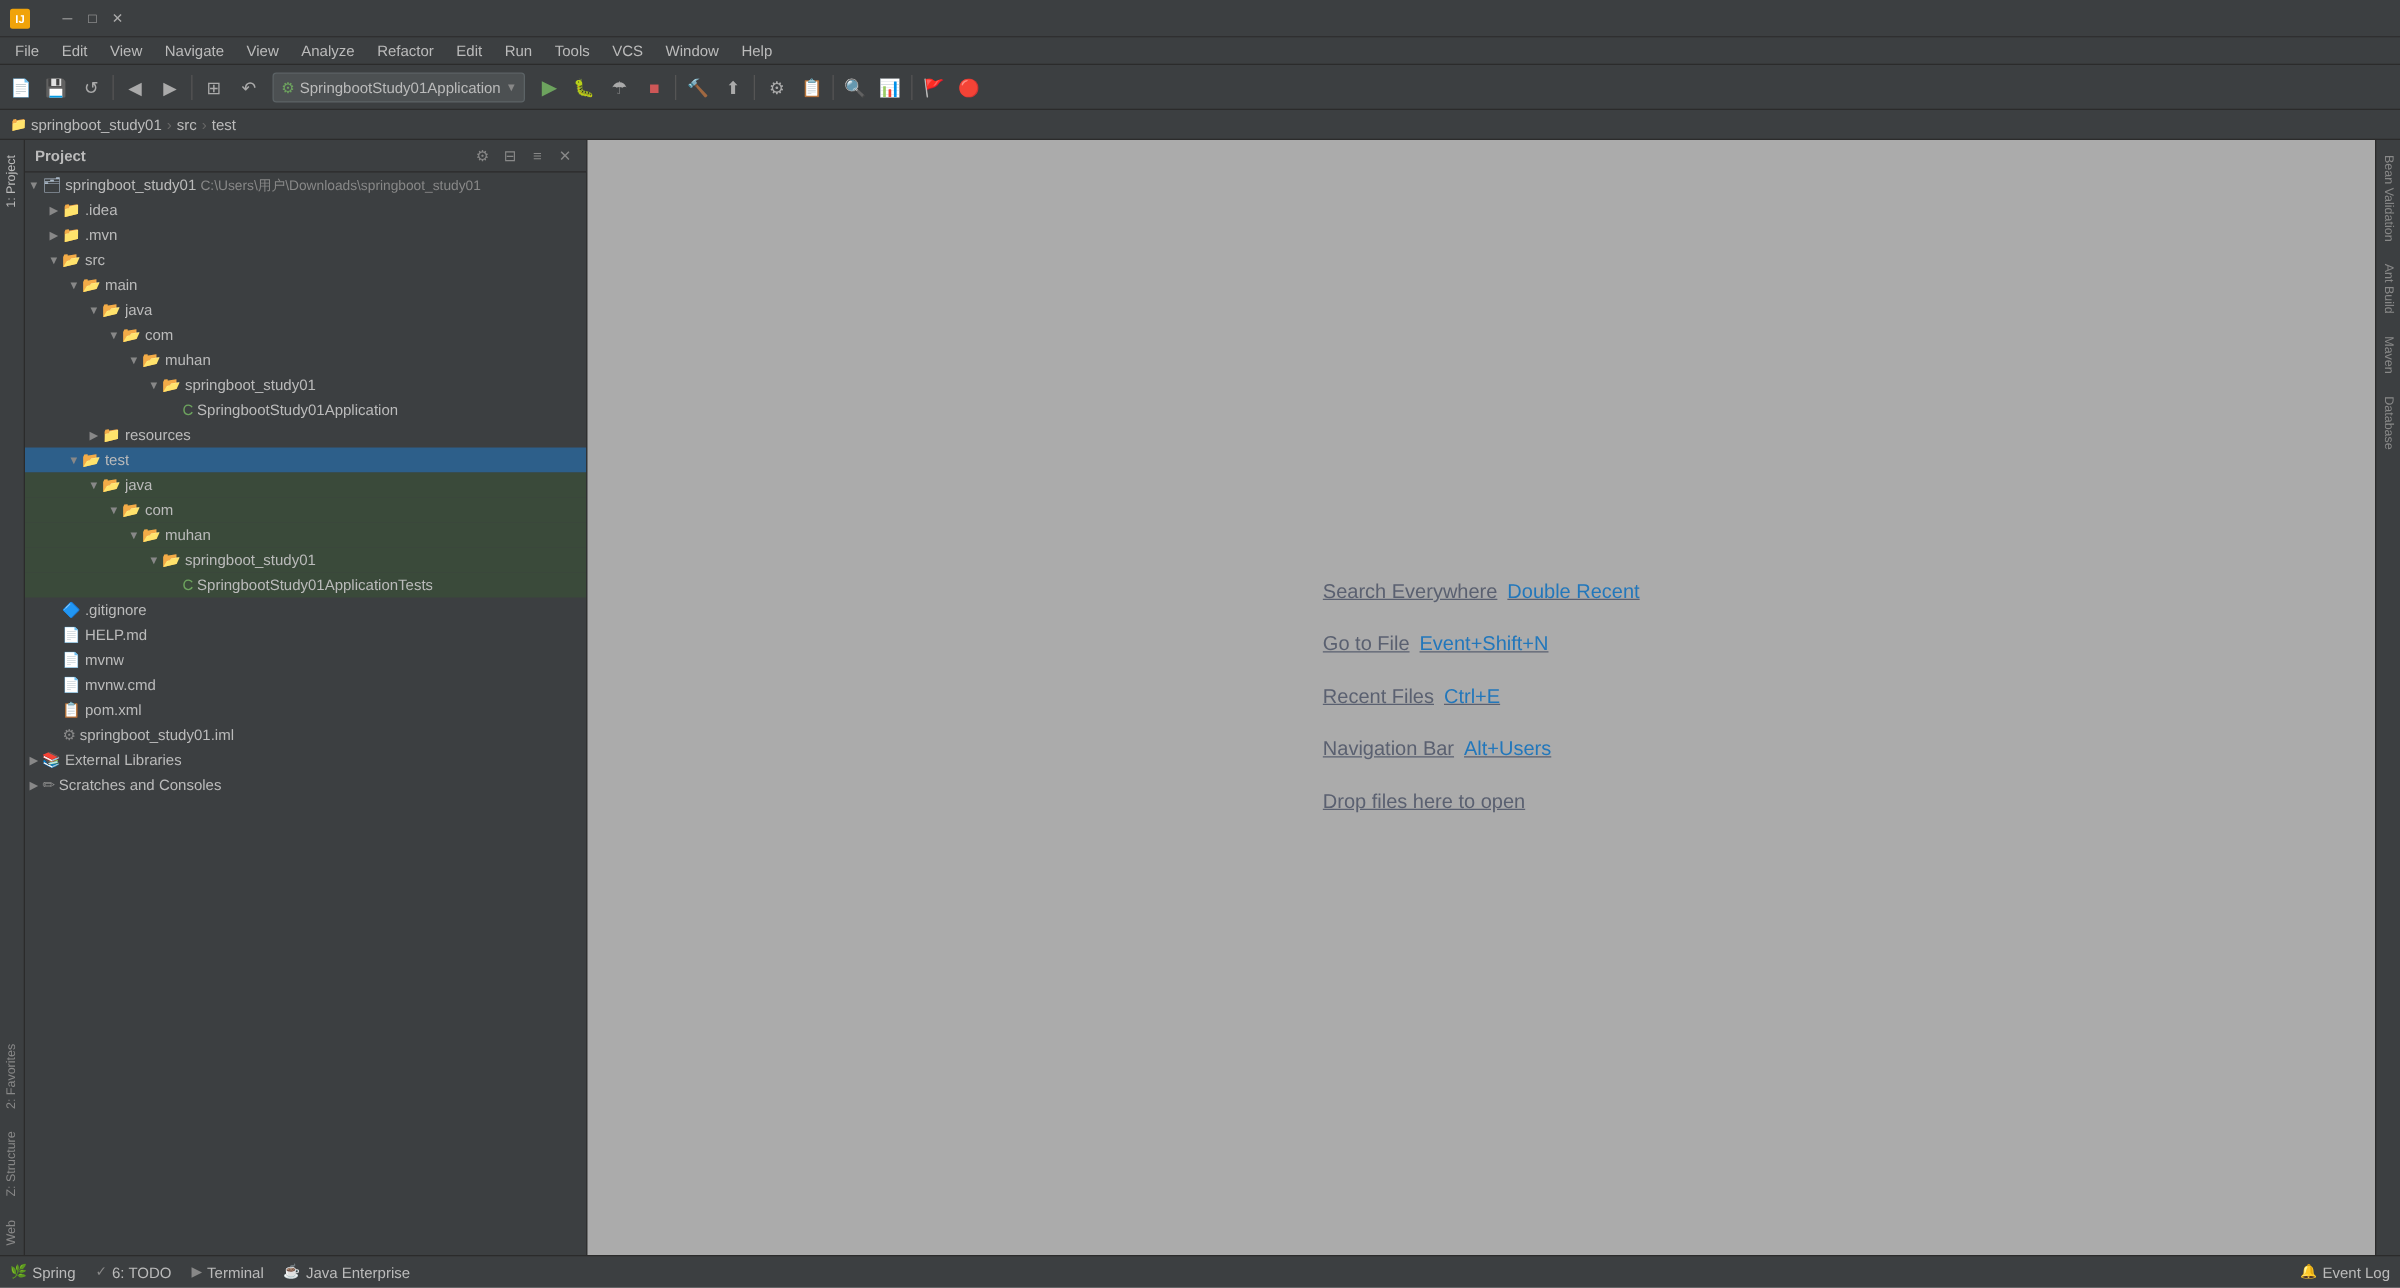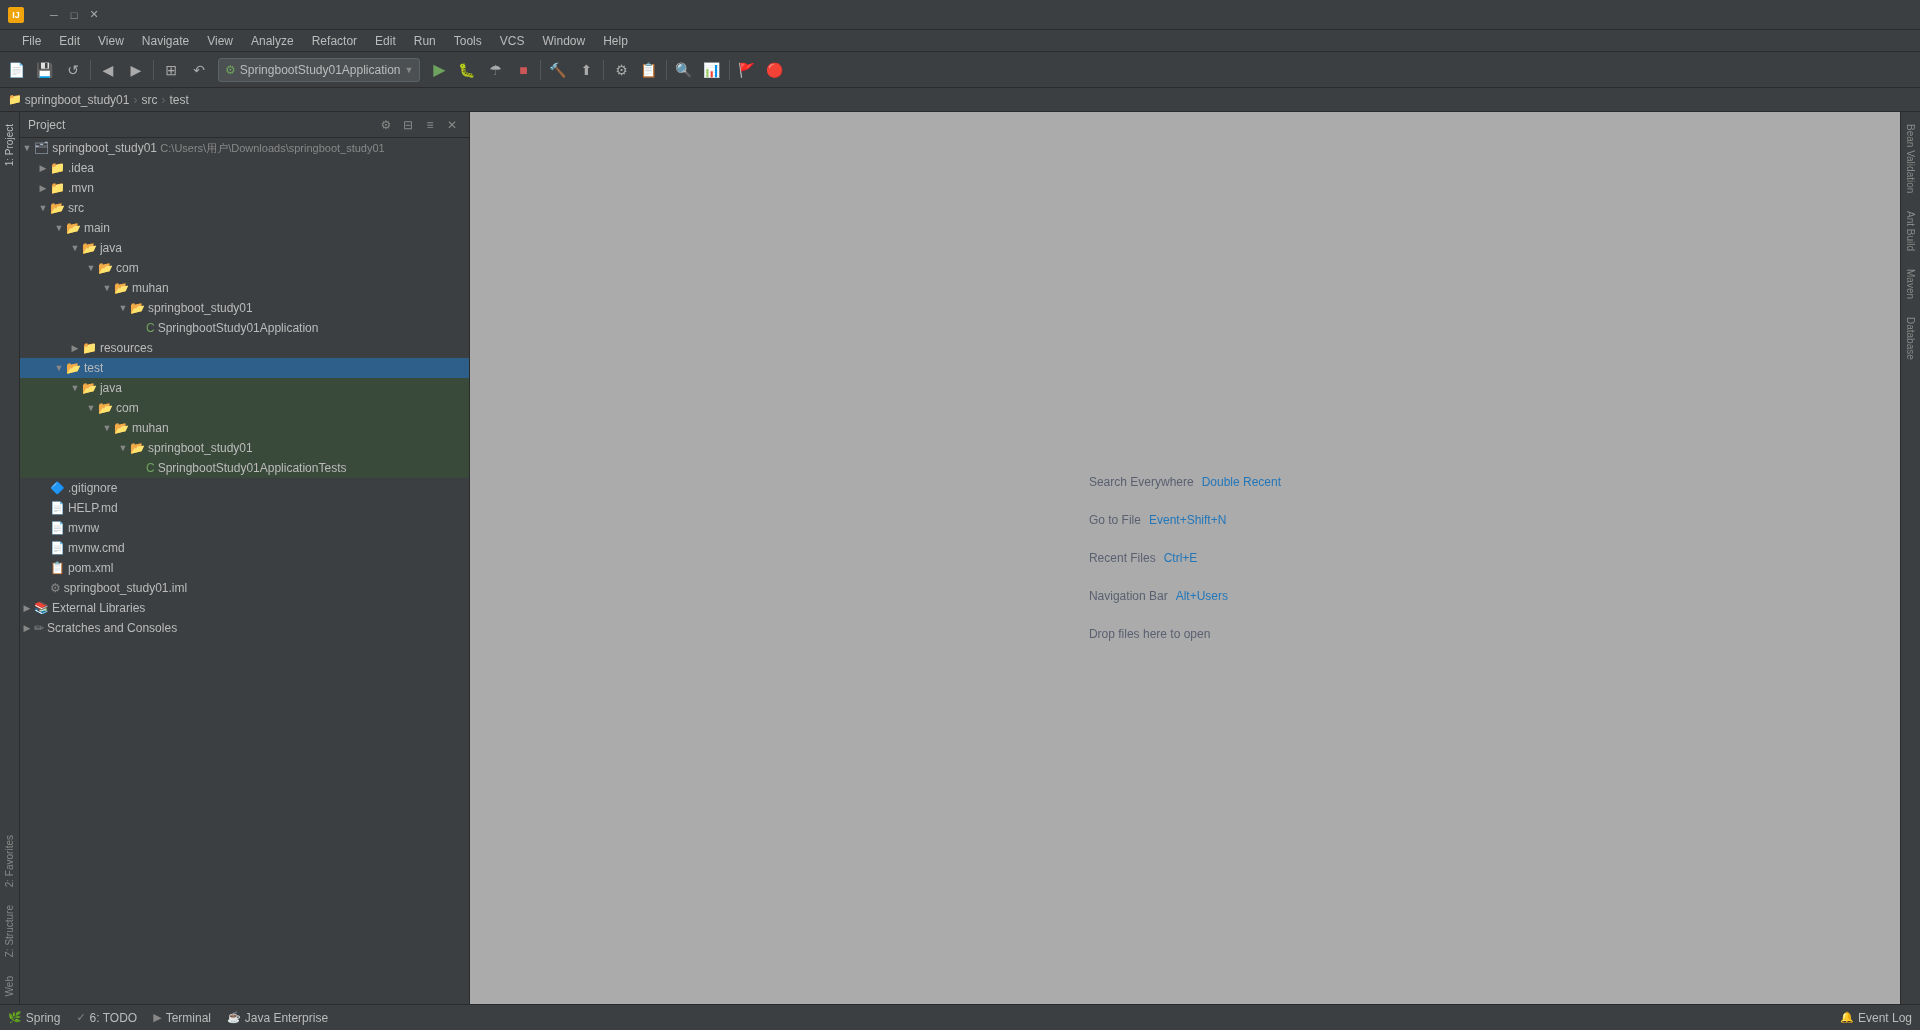--- a/index.html
+++ b/index.html
@@ -40,21 +40,21 @@
       display: flex; align-items: center; justify-content: center;
       cursor: pointer; color: #aaa; font-size: 11px;
     }
 
     
     #menu-bar {
       height: 22px;
       background: #3c3f41;
       display: flex;
       align-items: center;
-      padding: 0 14px;
+      padding: 0 4px;
       border-bottom: 1px solid #2b2b2b;
       gap: 2px;
     }
     .menu-item {
       padding: 2px 8px;
       color: #bbbbbb;
       cursor: pointer;
       font-size: 12px;
       border-radius: 2px;
     }
@@ -148,21 +148,21 @@
       display: flex;
       align-items: center;
       padding: 0 8px;
       border-bottom: 1px solid #2b2b2b;
       gap: 4px;
     }
     .panel-header-title {
       flex: 1;
       font-size: 12px;
       color: #bbbbbb;
-      font-weight: normal;
+      font-weight: bold;
     }
     .panel-header-btn {
       width: 18px; height: 18px;
       display: flex; align-items: center; justify-content: center;
       cursor: pointer; color: #888; font-size: 12px; border-radius: 2px;
     }
 
     
     #tree-view {
       flex: 1;
@@ -204,21 +204,22 @@
       display: flex;
       align-items: center;
       justify-content: center;
       flex-direction: column;
     }
     #editor-hints {
       display: flex;
       flex-direction: column;
       gap: 24px;
       color: #5a6070;
-      font-size: 12px;
+      font-size: 16px;
+      text-decoration: underline;
     }
     .hint-row { display: flex; gap: 8px; align-items: center; }
     .hint-text { color: #5a6070; }
     .hint-shortcut { color: #2277bb; }
 
     
     #right-tabs {
       width: 20px;
       background: #3c3f41;
       border-left: 1px solid #2b2b2b;

